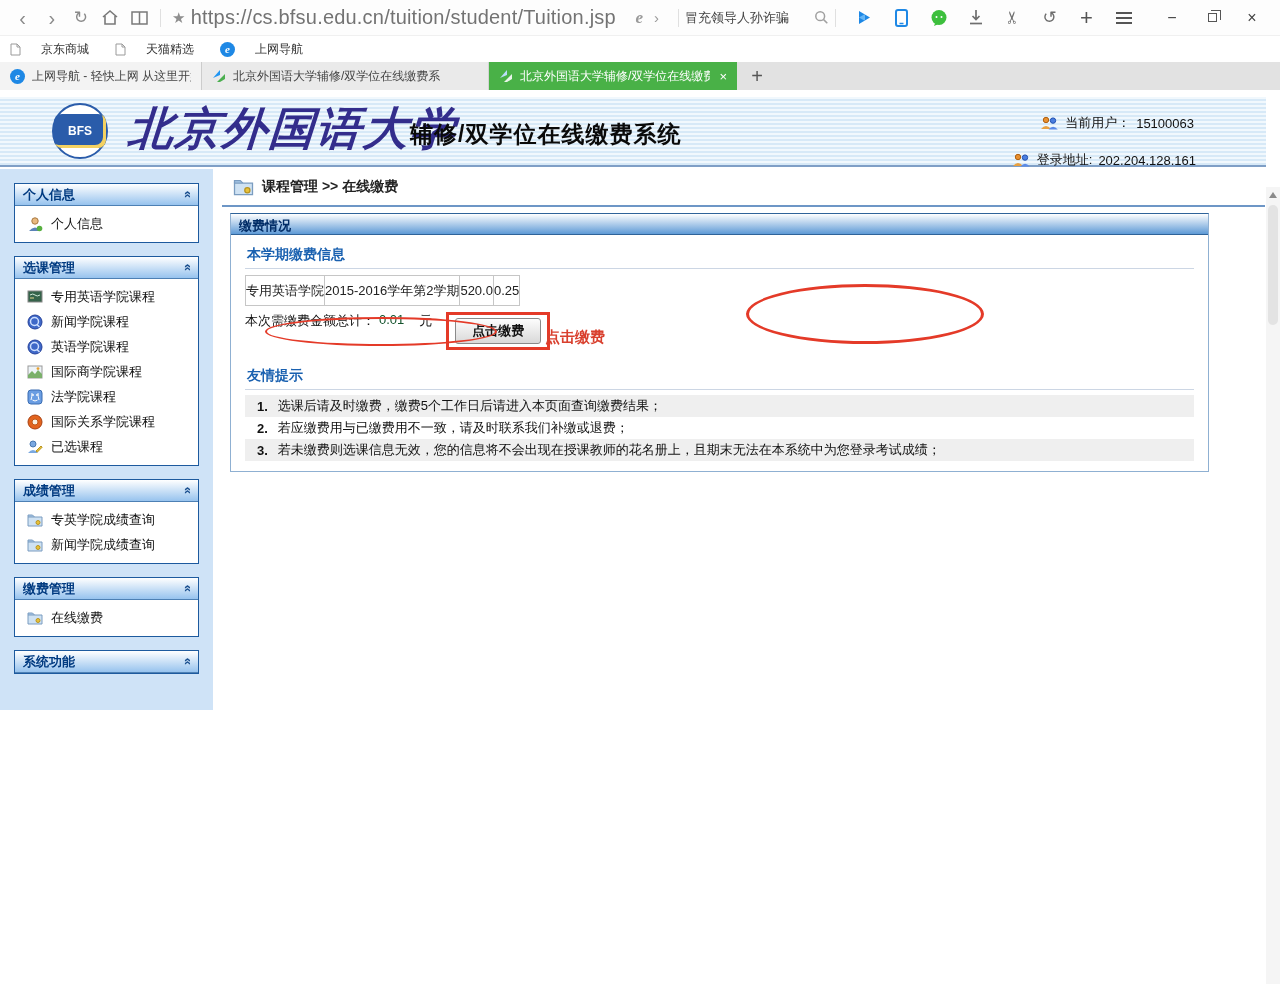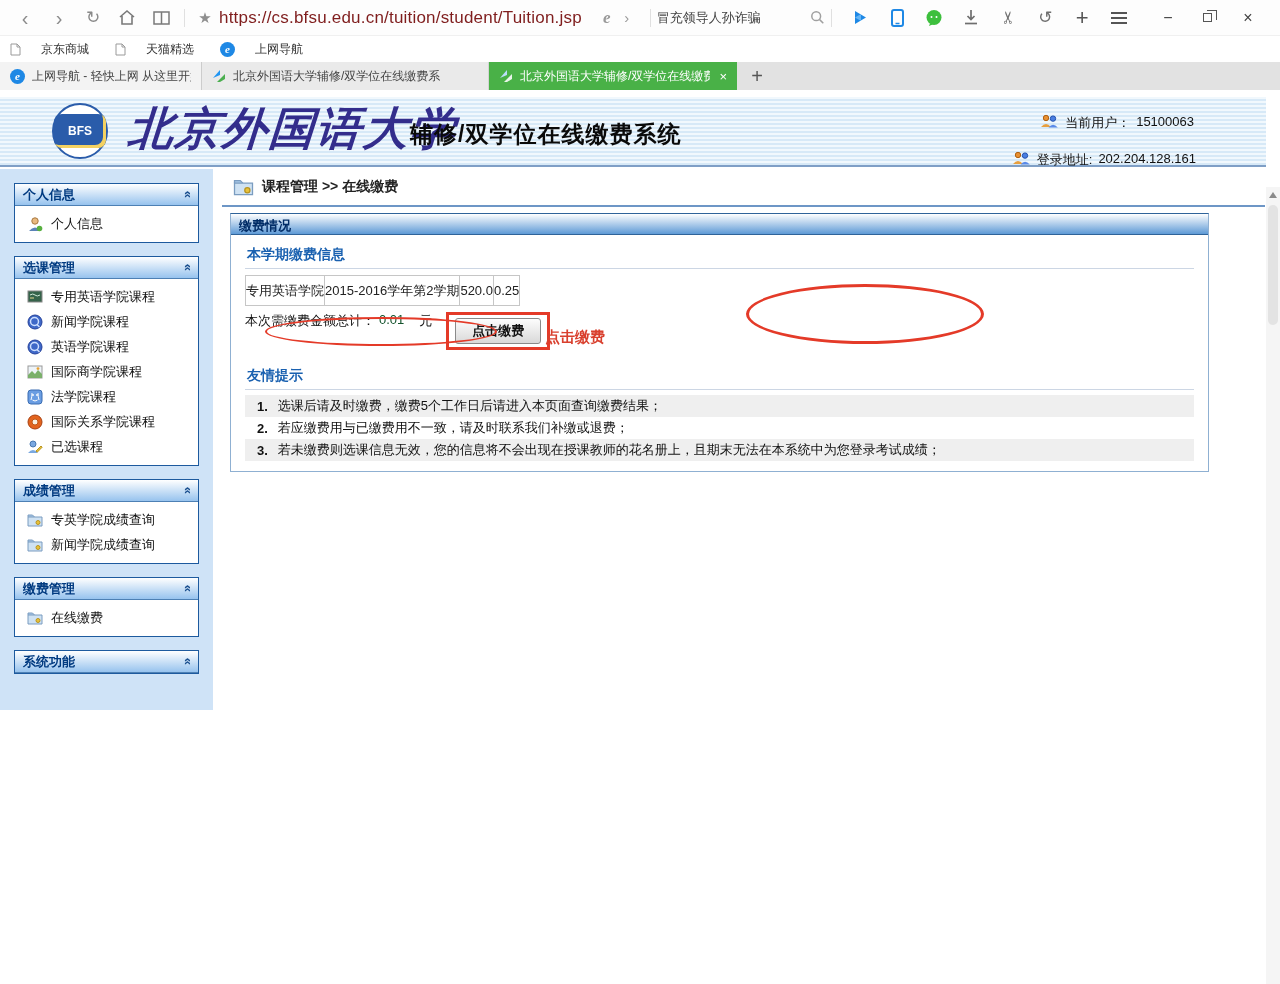--- a/index.html
+++ b/index.html
@@ -7,21 +7,21 @@
     font-family:"Liberation Sans","DejaVu Sans",sans-serif; }
   .screen { position:relative; width:1280px; height:984px; background:#fff; }
 
   
   .chrome { position:absolute; left:0; top:0; width:1280px; height:36px;
     background:#fdfdfd; display:flex; align-items:center; padding:0 8px; border-bottom:1px solid #f0f0f0;}
   .nav-ic { width:34px; text-align:center; color:#8a8a8a; font-size:20px; line-height:34px; cursor:pointer; }
   .nav-svg { width:34px; display:flex; justify-content:center; align-items:center; cursor:pointer; }
   .vsep { width:1px; height:18px; background:#e0e0e0; margin:0 6px; }
   .star { color:#8f8f8f; font-size:15px; width:28px; text-align:center; }
-  .url { font-size:17px; color:#7f1d1d; letter-spacing:.2px; white-space:nowrap; }
+  .url { font-size:20px; color:#737373; letter-spacing:.2px; white-space:nowrap; }
   .ie-glyph { font-family:"Liberation Serif",serif; font-style:italic; font-weight:bold;
     color:#9a9a9a; font-size:17px; margin-left:14px; width:22px; text-align:center; }
   .chev { color:#9a9a9a; font-size:15px; width:18px; text-align:center; }
   .searchbox { display:flex; align-items:center; width:168px; height:24px; }
   .stext { font-size:13px; color:#444; flex:1; white-space:nowrap; overflow:hidden; }
   .toolgrp { display:flex; align-items:center; margin-left:4px; }
   .tool { width:37px; display:flex; justify-content:center; align-items:center; height:36px; cursor:pointer; }
   .glyph-tool { font-size:17px; color:#6e6e6e; }
   .scissors { display:inline-block; transform:rotate(-90deg); }
   .plus-g { font-size:22px; color:#555; font-weight:400; }
@@ -62,21 +62,21 @@
     background:repeating-linear-gradient(to bottom,#f1f8fd 0 2px,#d7e9f7 2px 4px);
     border-bottom:2px solid #7f9fc6; }
   .logo { position:absolute; left:52px; top:6px; width:56px; height:56px; border-radius:50%;
     background:#fff; border:2px solid #2a5caa; display:flex; justify-content:center; align-items:center; }
   .logo-inner { width:53px; height:34px; border-radius:8px; background:#2a5caa; color:#fff;
     font-weight:bold; font-size:12px; display:flex; justify-content:center; align-items:center;
     box-shadow:inset -3px -3px 0 #f4d262; }
   .uni-name { position:absolute; left:128px; top:2px; font-family:"Liberation Serif",serif;
     font-style:italic; font-weight:bold; font-size:45px; color:#332d8c; letter-spacing:2px; transform:skewX(-4deg); }
   .sys-title { position:absolute; left:410px; top:22px; font-size:23px; font-weight:bold; color:#0a0a0a; letter-spacing:1px; }
-  .userline { position:absolute; display:flex; gap:6px; font-size:13px; color:#111; }
+  .userline { position:absolute; display:flex; align-items:center; gap:6px; font-size:13px; color:#111; }
   .ul1 { right:72px; top:17px; }
   .ul2 { right:70px; top:54px; }
 
   .sidebar { position:absolute; left:0; top:79px; width:213px; height:541px; background:#cfe3f7; padding-top:14px; }
   .spanel { margin:0 14px 13px 14px; background:#fff; border:1px solid #1d5a9e; }
   .spanel-h { height:22px; display:flex; align-items:center; justify-content:space-between; padding:0 8px;
     background:linear-gradient(#ffffff,#97c3ee); border-bottom:1px solid #4d80b4;
     color:#003a80; font-size:13px; font-weight:bold; cursor:pointer; }
   .chev-up { display:inline-block; transform:rotate(-90deg); color:#1a4f8f; font-size:13px; font-weight:bold; }
   .spanel-items { padding:5px 4px 6px 12px; }

